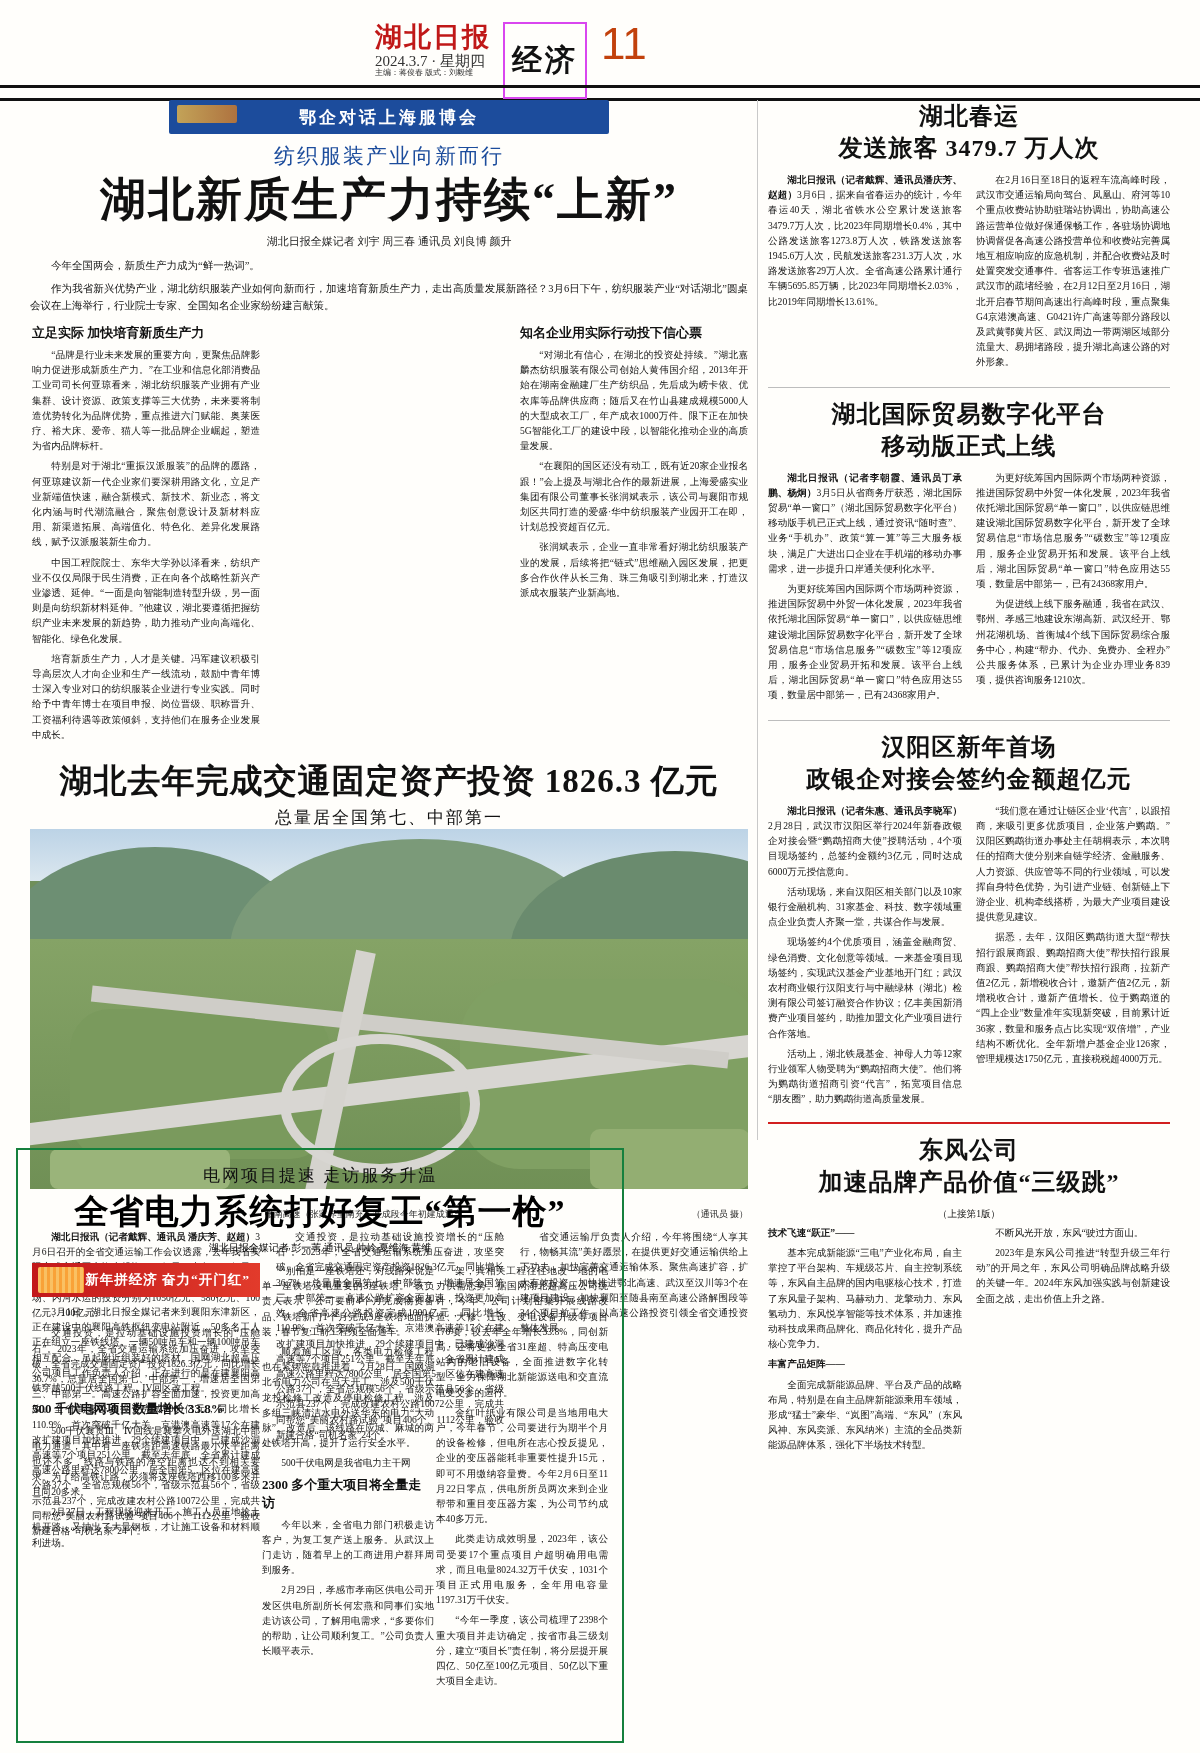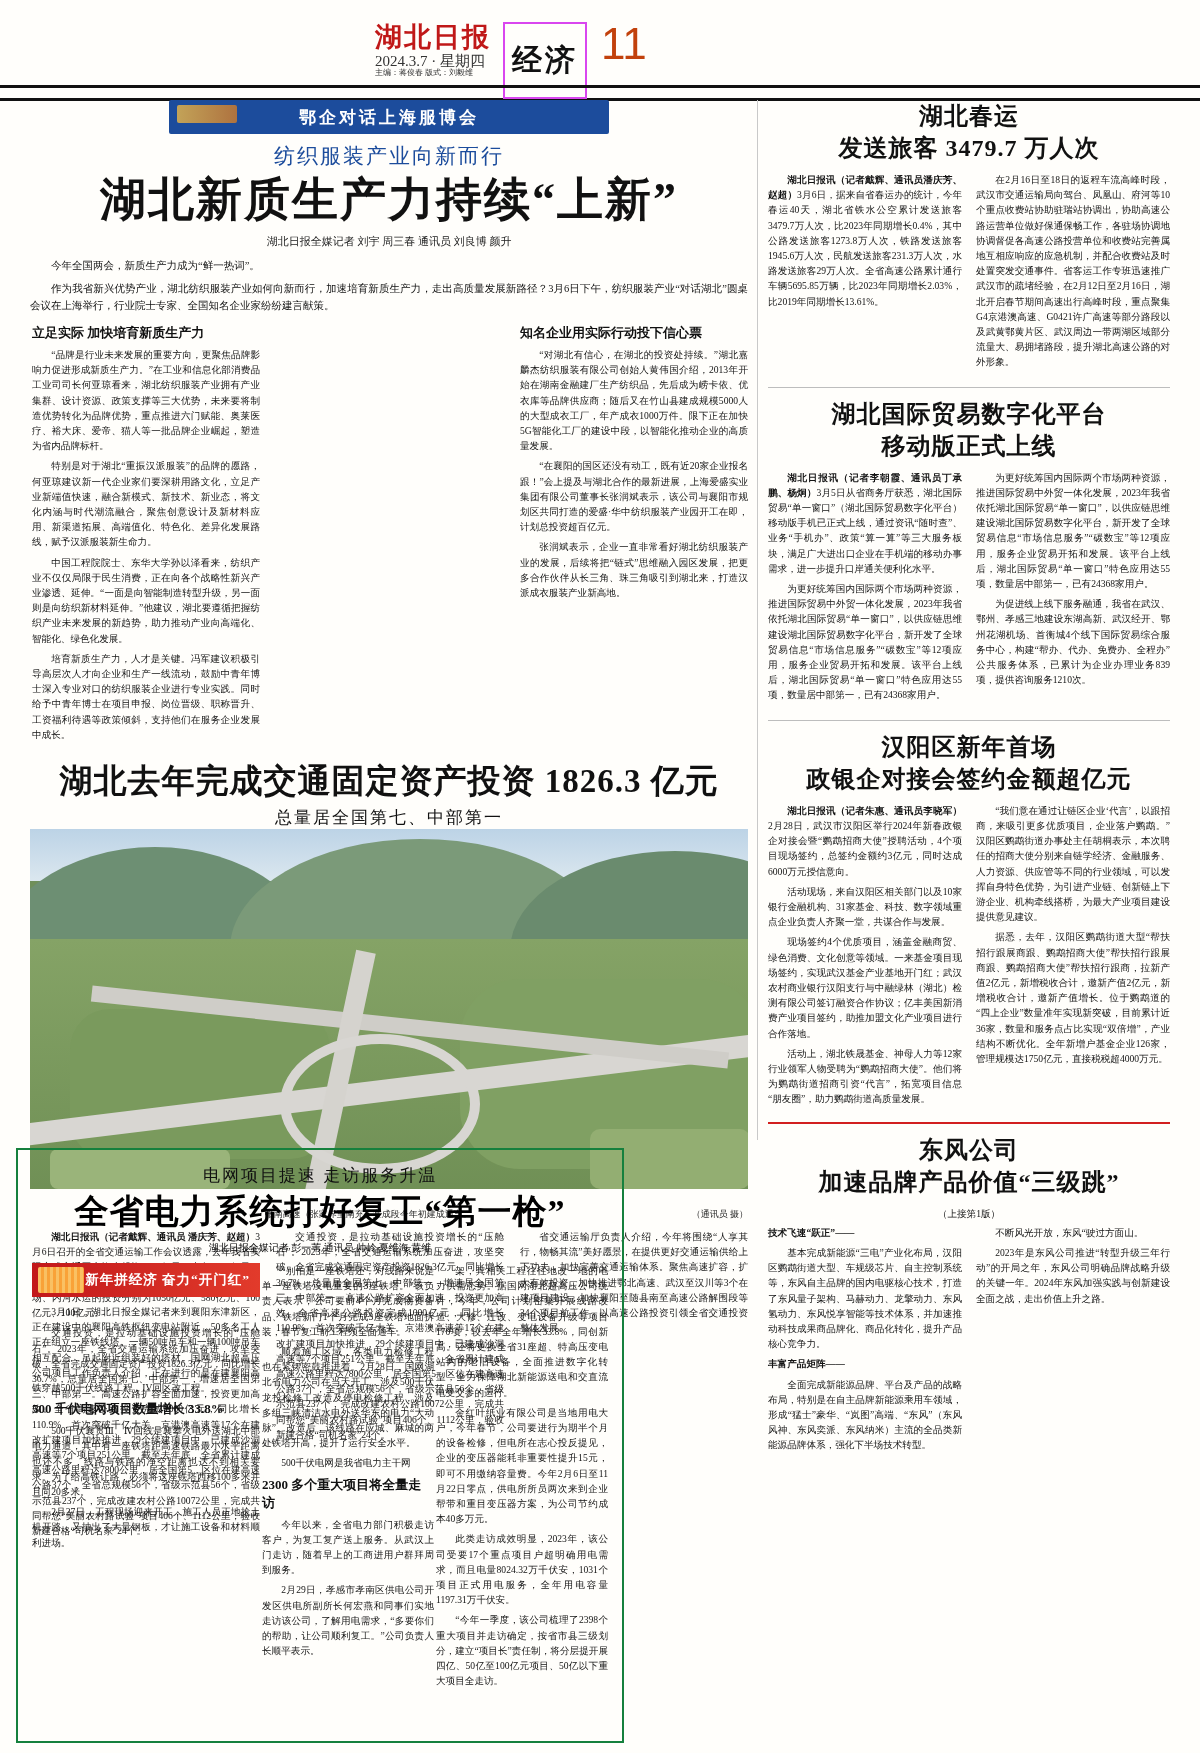--- a/index.html
+++ b/index.html
@@ -217,21 +217,21 @@
     <div class="sep-red"></div>
 
     <div class="rhead">
       <div>东风公司</div>
       <div>加速品牌产品价值“三级跳”</div>
     </div>
     <div class="body" style="text-align:center;margin-bottom:4px">（上接第1版）</div>
     <div class="two">
       <div class="body">
         <p style="text-indent:0" class="tag">技术飞速“跃正”——</p>
-        <p>基本完成新能源“三电”产业化布局，汉阳区鹦鹉街道大型、车规级芯片、自主控制系统等，东风自主品牌的国内电驱核心技术，打造了东风量子架构、马赫动力、龙擎动力、东风氢动力、东风悦享智能等技术体系，并加速推动科技成果商品牌化、商品化转化，提升产品核心竞争力。</p>
+        <p>基本完成新能源“三电”产业化布局，自主掌控了平台架构、车规级芯片、自主控制系统等，东风自主品牌的国内电驱核心技术，打造了东风量子架构、马赫动力、龙擎动力、东风氢动力、东风悦享智能等技术体系，并加速推动科技成果商品牌化、商品化转化，提升产品核心竞争力。</p>
         <p style="text-indent:0" class="tag">丰富产品矩阵——</p>
         <p>全面完成新能源品牌、平台及产品的战略布局，特别是在自主品牌新能源乘用车领域，形成“猛士”豪华、“岚图”高端、“东风”（东风风神、东风奕派、东风纳米）主流的全品类新能源品牌体系，强化下半场技术转型。</p>
       </div>
       <div class="body">
         <p>不断风光开放，东风“驶过方面山。</p>
         <p>2023年是东风公司推进“转型升级三年行动”的开局之年，东风公司明确品牌战略升级的关键一年。2024年东风加强实践与创新建设全面之战，走出价值上升之路。</p>
       </div>
     </div>
   </div>
 

